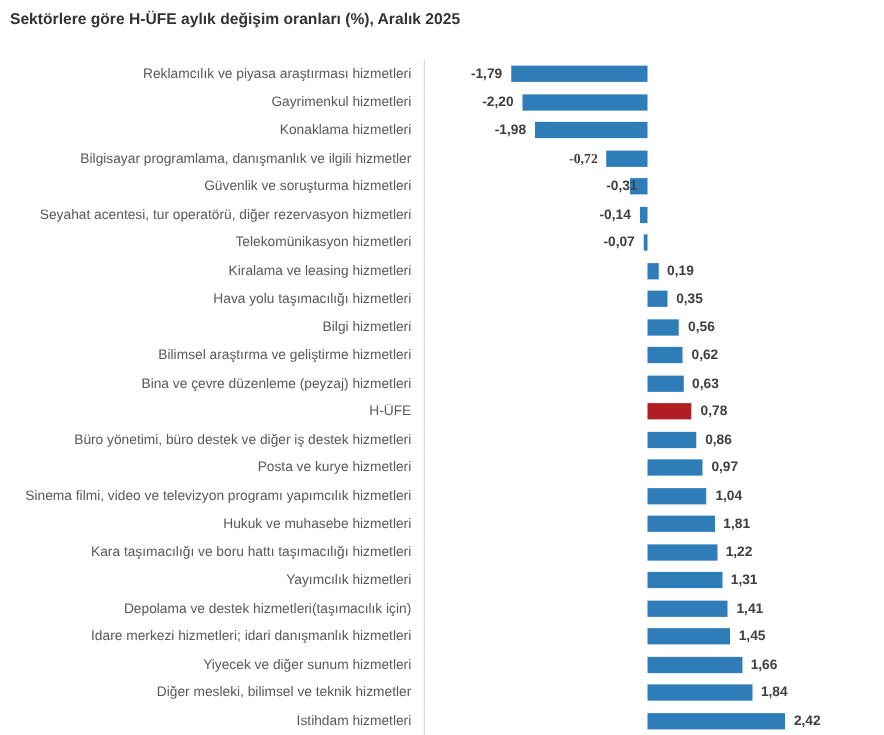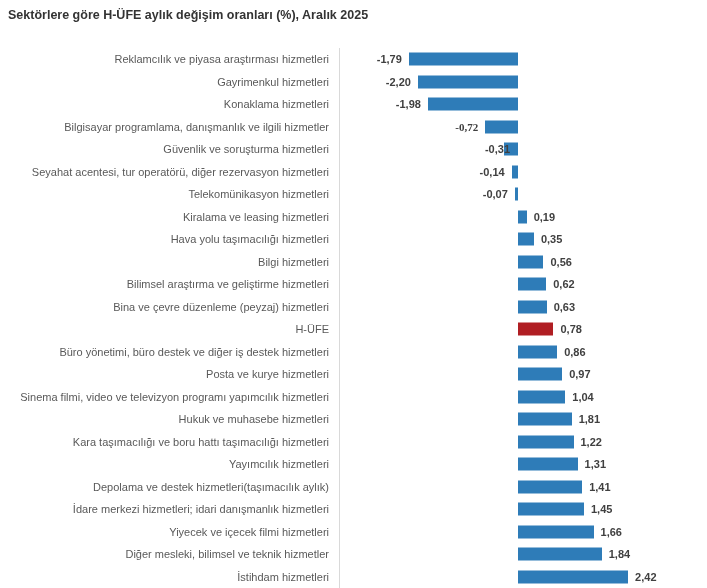--- a/index.html
+++ b/index.html
@@ -158,35 +158,35 @@
         </div>
       </div>
       <div class="row">
         <div class="cat" style="color: rgb(89, 89, 89);">Yayımcılık hizmetleri</div>
         <div class="area" style="border-left-color: rgb(217, 217, 217);">
           <div class="bar" style="width: 59.605px; left: 178px; background: rgb(46, 124, 184);"></div>
           <div class="val" style="color: rgb(64, 64, 64); left: 244.605px;">1,31</div>
         </div>
       </div>
       <div class="row">
-        <div class="cat" style="color: rgb(89, 89, 89);">Depolama ve destek hizmetleri(taşımacılık aylık)</div>
+        <div class="cat" style="color: rgb(89, 89, 89);">Depolama ve destek hizmetleri(taşımacılık için)</div>
         <div class="area" style="border-left-color: rgb(217, 217, 217);">
           <div class="bar" style="width: 64.155px; left: 178px; background: rgb(46, 124, 184);"></div>
           <div class="val" style="color: rgb(64, 64, 64); left: 249.155px;">1,41</div>
         </div>
       </div>
       <div class="row">
         <div class="cat" style="color: rgb(89, 89, 89);">İdare merkezi hizmetleri; idari danışmanlık hizmetleri</div>
         <div class="area" style="border-left-color: rgb(217, 217, 217);">
           <div class="bar" style="width: 65.975px; left: 178px; background: rgb(46, 124, 184);"></div>
           <div class="val" style="color: rgb(64, 64, 64); left: 250.975px;">1,45</div>
         </div>
       </div>
       <div class="row">
-        <div class="cat" style="color: rgb(89, 89, 89);">Yiyecek ve içecek filmi hizmetleri</div>
+        <div class="cat" style="color: rgb(89, 89, 89);">Yiyecek ve diğer sunum hizmetleri</div>
         <div class="area" style="border-left-color: rgb(217, 217, 217);">
           <div class="bar" style="width: 75.53px; left: 178px; background: rgb(46, 124, 184);"></div>
           <div class="val" style="color: rgb(64, 64, 64); left: 260.53px;">1,66</div>
         </div>
       </div>
       <div class="row">
         <div class="cat" style="color: rgb(89, 89, 89);">Diğer mesleki, bilimsel ve teknik hizmetler</div>
         <div class="area" style="border-left-color: rgb(217, 217, 217);">
           <div class="bar" style="width: 83.72px; left: 178px; background: rgb(46, 124, 184);"></div>
           <div class="val" style="color: rgb(64, 64, 64); left: 268.72px;">1,84</div>

